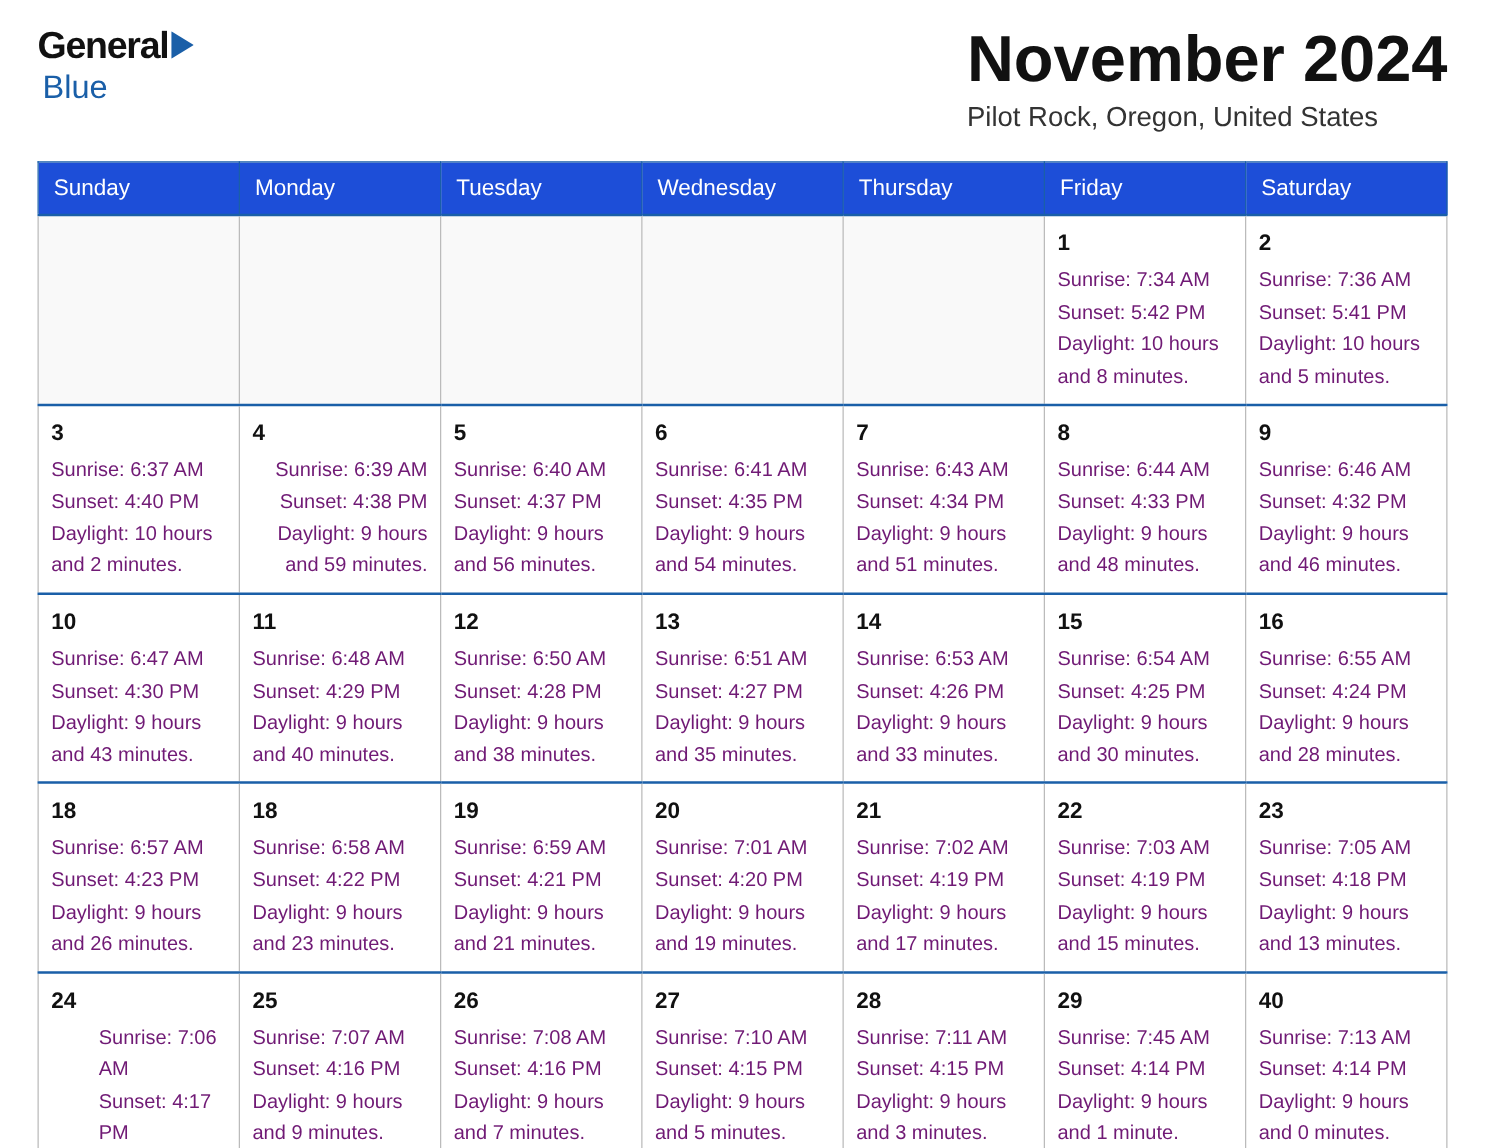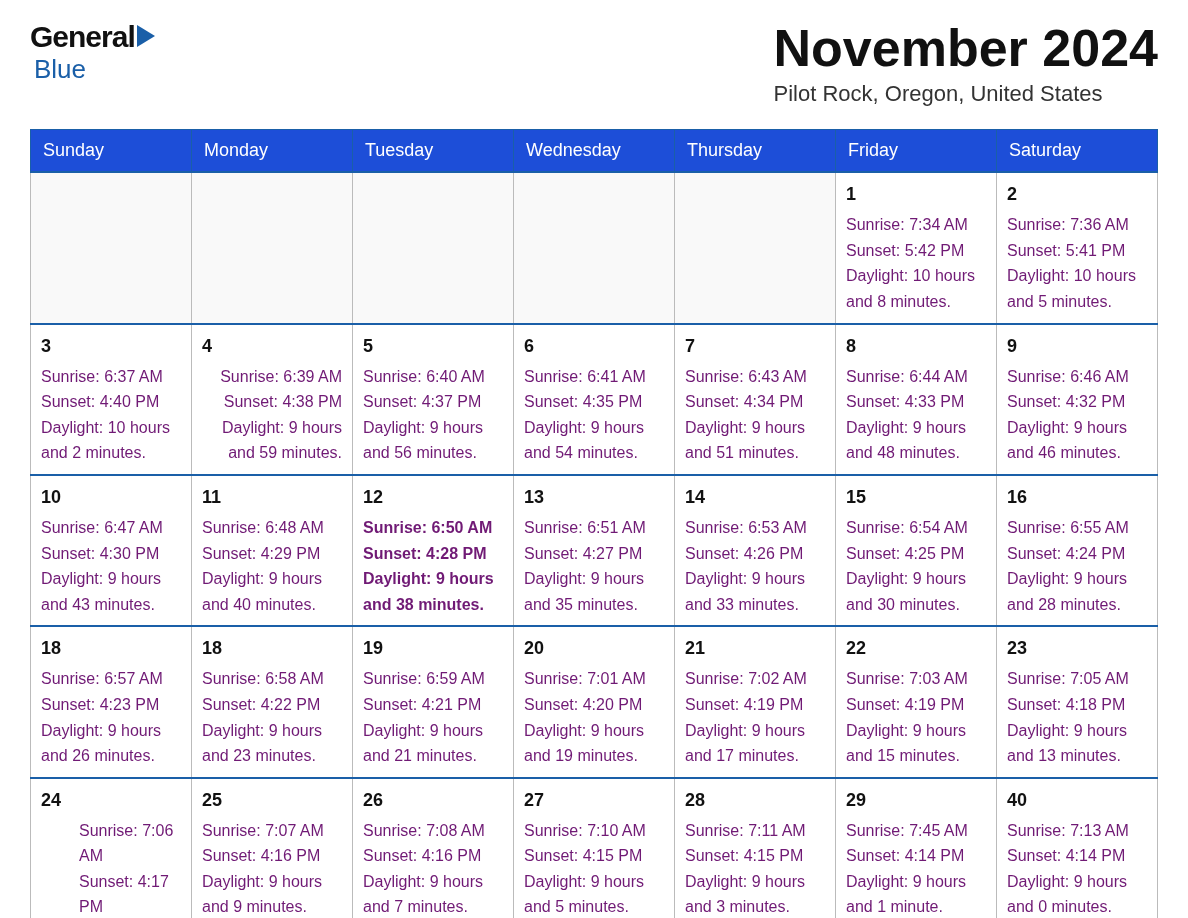--- a/index.html
+++ b/index.html
@@ -184,21 +184,21 @@
 Daylight: 9 hours and 43 minutes.</div>
         </td>
         <td>
           <span class="day-number">11</span>
           <div class="day-info" style="white-space: pre-line;">Sunrise: 6:48 AM
 Sunset: 4:29 PM
 Daylight: 9 hours and 40 minutes.</div>
         </td>
         <td>
           <span class="day-number">12</span>
-          <div class="day-info" style="white-space: pre-line; font-weight: bold;">Sunrise: 6:50 AM
+          <div class="day-info" style="white-space: pre-line;">Sunrise: 6:50 AM
 Sunset: 4:28 PM
 Daylight: 9 hours and 38 minutes.</div>
         </td>
         <td>
           <span class="day-number">13</span>
           <div class="day-info" style="white-space: pre-line;">Sunrise: 6:51 AM
 Sunset: 4:27 PM
 Daylight: 9 hours and 35 minutes.</div>
         </td>
         <td>

